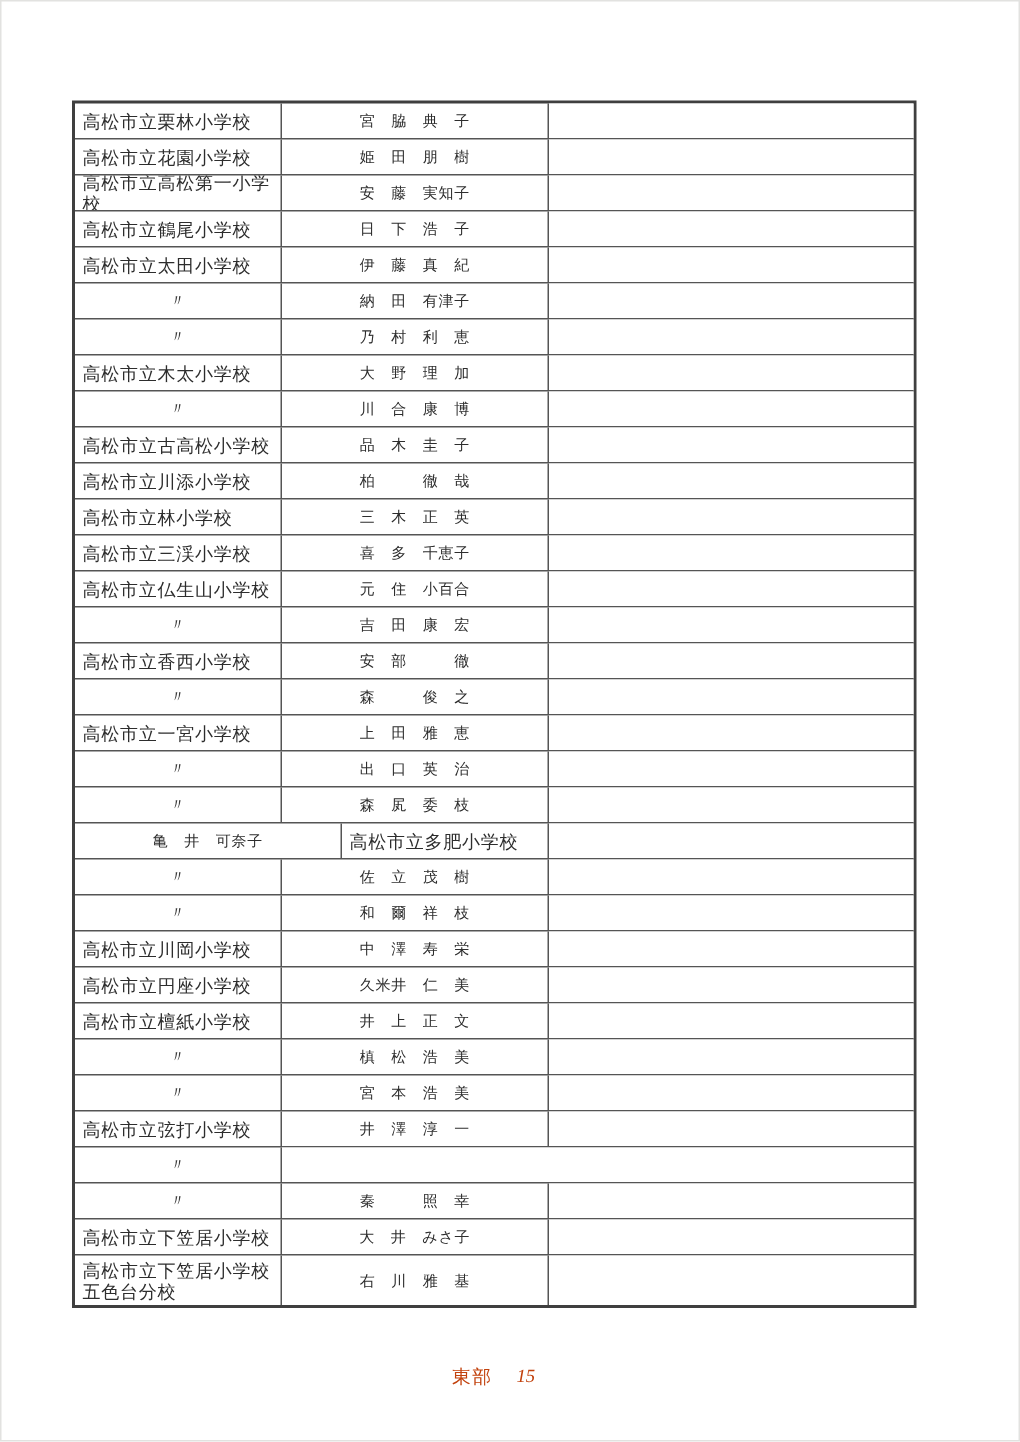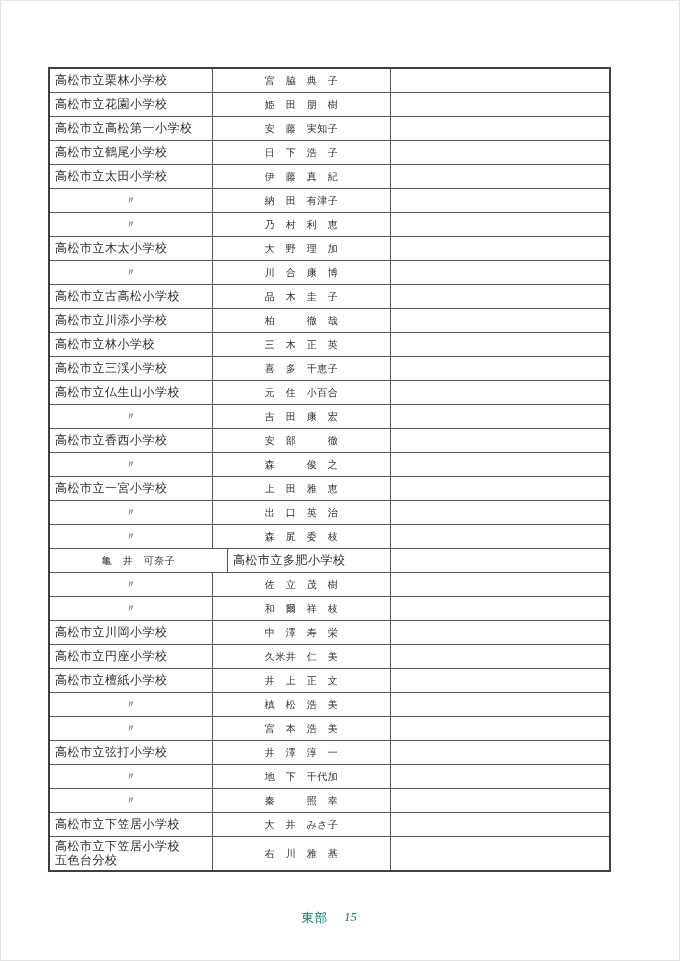--- a/index.html
+++ b/index.html
@@ -31,28 +31,27 @@
   }
   .row.tall { height:33px; }
   .row:last-child { border-bottom:none; }
   .cell {
     display:flex;
     align-items:center;
     color:#2d2d2d;
     overflow:hidden;
   }
   .school {
-    width:163px;
+    width:138px;
     border-right:1px solid #555555;
     padding-left:5px;
     font-size:12px;
     line-height:14px;
     white-space:pre-line;
     letter-spacing:0.5px;
-    font-family:Liberation Mono, monospace;
   }
   .school.ditto {
     justify-content:center;
     padding-left:0;
     font-size:11px;
     color:#3a3a3a;
   }
   .name {
     width:178px;
     border-right:1px solid #555555;
@@ -62,21 +61,21 @@
   }
   .notes { flex:1; background:#ffffff; }
   .footer {
     position:absolute;
     left:0; top:909px;
     width:656px;
     display:flex;
     justify-content:center;
     gap:16px;
     font-size:12.5px;
-    color:#0f766e;
+    color:#c2410c;
     letter-spacing:1px;
   }
   .footer .pageno { letter-spacing:0;font-style:italic; }
 </style>
 </head>
 <body>
 
 <div class="page">
 
   <div class="table" id="teacher-table">
@@ -249,21 +248,20 @@
   </div>
 
   <div class="row">
     <div class="cell school">高松市立弦打小学校</div>
     <div class="cell name">井　澤　淳　一</div>
     <div class="cell notes"></div>
   </div>
 
   <div class="row">
     <div class="cell school ditto">〃</div>
-    <div class="cell name">地　下　千代加</div>
     <div class="cell notes"></div>
   </div>
 
   <div class="row">
     <div class="cell school ditto">〃</div>
     <div class="cell name">秦　　　照　幸</div>
     <div class="cell notes"></div>
   </div>
 
   <div class="row">

